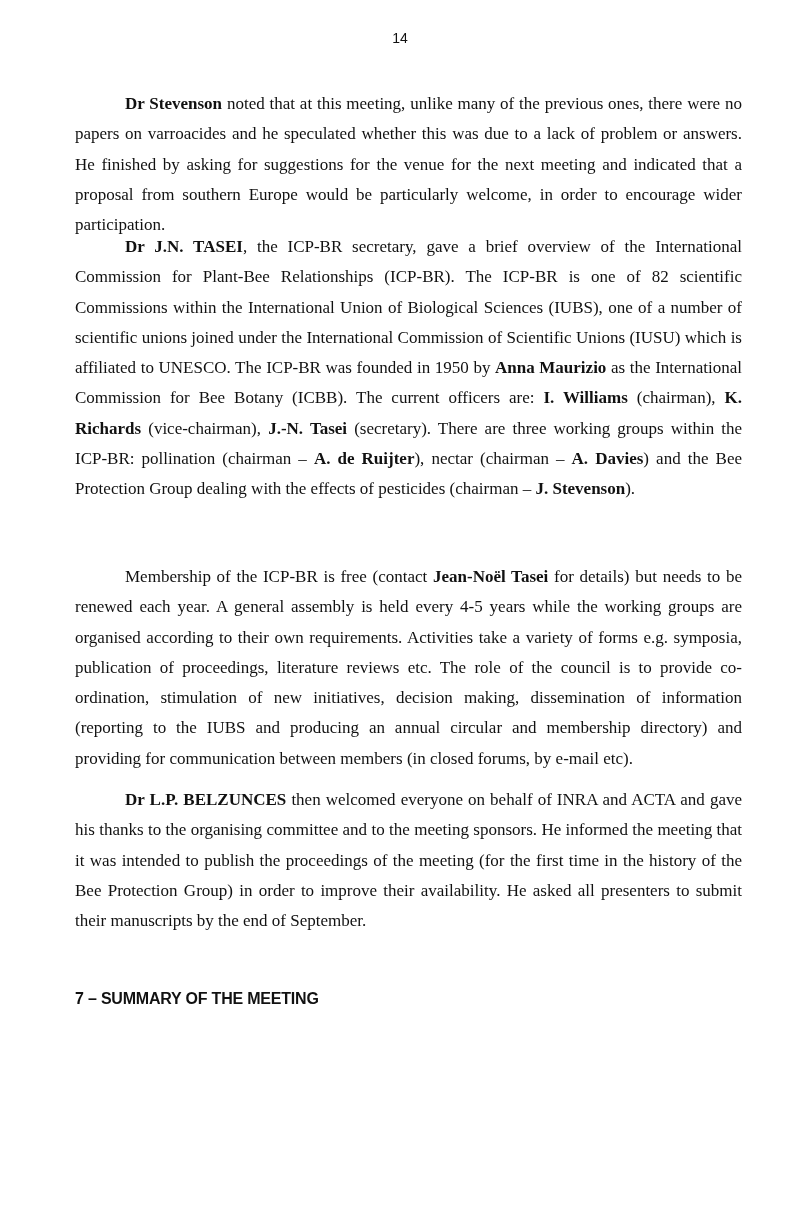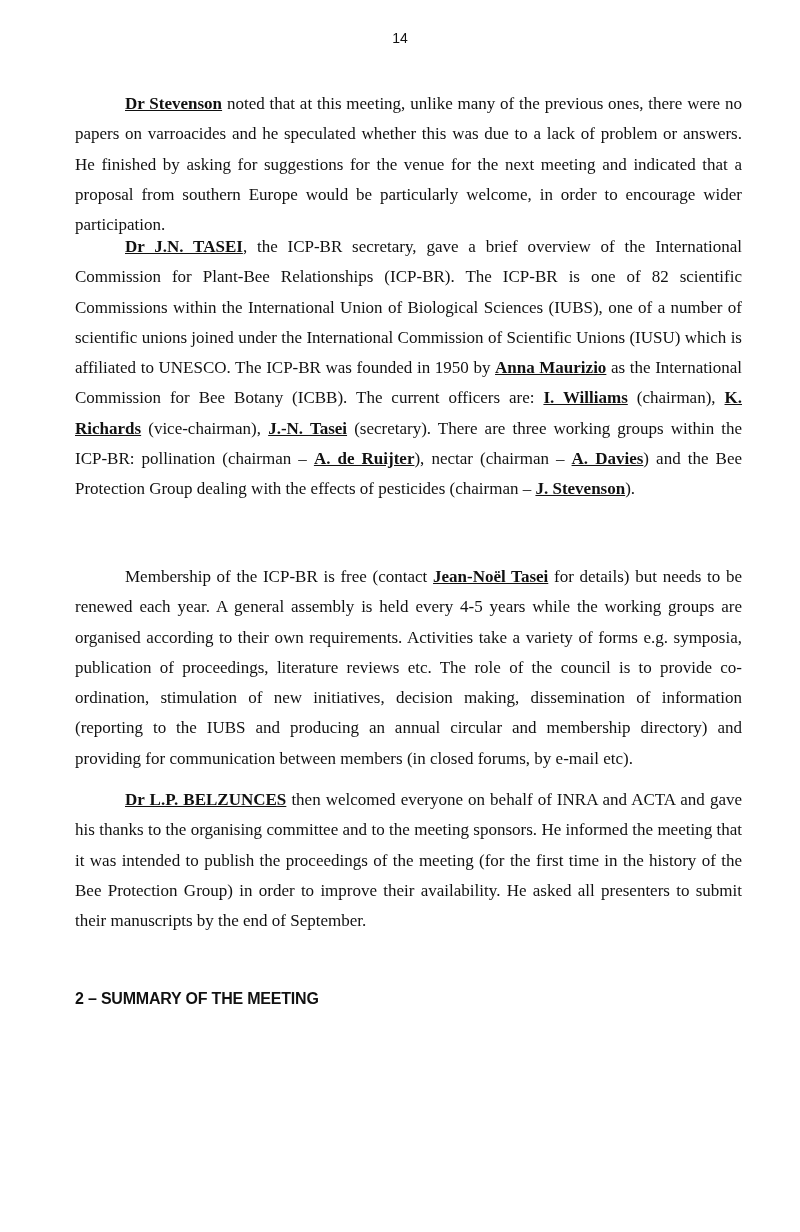--- a/index.html
+++ b/index.html
@@ -8,21 +8,21 @@
     .page-number {
       position: absolute; top: 30px; left: 0; width: 800px; text-align: center;
       font-family: "Liberation Sans", sans-serif; font-size: 14px;
     }
     .body-text {
       position: absolute; left: 75px; width: 667px;
       font-family: "Liberation Serif", serif; font-size: 17px; line-height: 30.3px;
       text-align: justify;
     }
     .para { margin: 0 0 5px 0; text-indent: 50px; }
-    .para b { font-weight: bold; text-decoration: underline; }
+    .para b { font-weight: bold; }
     #p1 { top: 89px; }
     #p2 { top: 232px; }
     #p3 { top: 562px; }
     #p4 { top: 785px; }
     .heading {
       position: absolute; left: 75px; top: 990px;
       font-family: "Liberation Sans", sans-serif; font-weight: bold; font-size: 16px;
       letter-spacing: -0.2px;
     }
     #p5 { top: 1023px; }
@@ -42,15 +42,15 @@
   </div>
 
   <div class="body-text" id="p3">
     <p class="para"><span>Membership of the ICP-BR is free (contact </span><b>Jean-Noël Tasei</b><span> for details) but needs to be renewed each year.  A general assembly is held every 4-5 years while the working groups are organised according to their own requirements.  Activities take a variety of forms e.g. symposia, publication of proceedings, literature reviews etc.  The role of the council is to provide co-ordination, stimulation of new initiatives, decision making, dissemination of information (reporting to the IUBS and producing an annual circular and membership directory) and providing for communication between members (in closed forums, by e-mail etc).</span></p>
   </div>
 
   <div class="body-text" id="p4">
     <p class="para"><b>Dr L.P. BELZUNCES</b><span> then welcomed everyone on behalf of INRA and ACTA and gave his thanks to the organising committee and to the meeting sponsors.  He informed the meeting that it was intended to publish the proceedings of the meeting (for the first time in the history of the Bee Protection Group) in order to improve their availability.  He asked all presenters to submit their manuscripts by the end of September.</span></p>
   </div>
 
-  <div class="heading">2 – SUMMARY OF THE MEETING</div>
+  <div class="heading">7 – SUMMARY OF THE MEETING</div>
 
 </div>
 
 </body></html>

